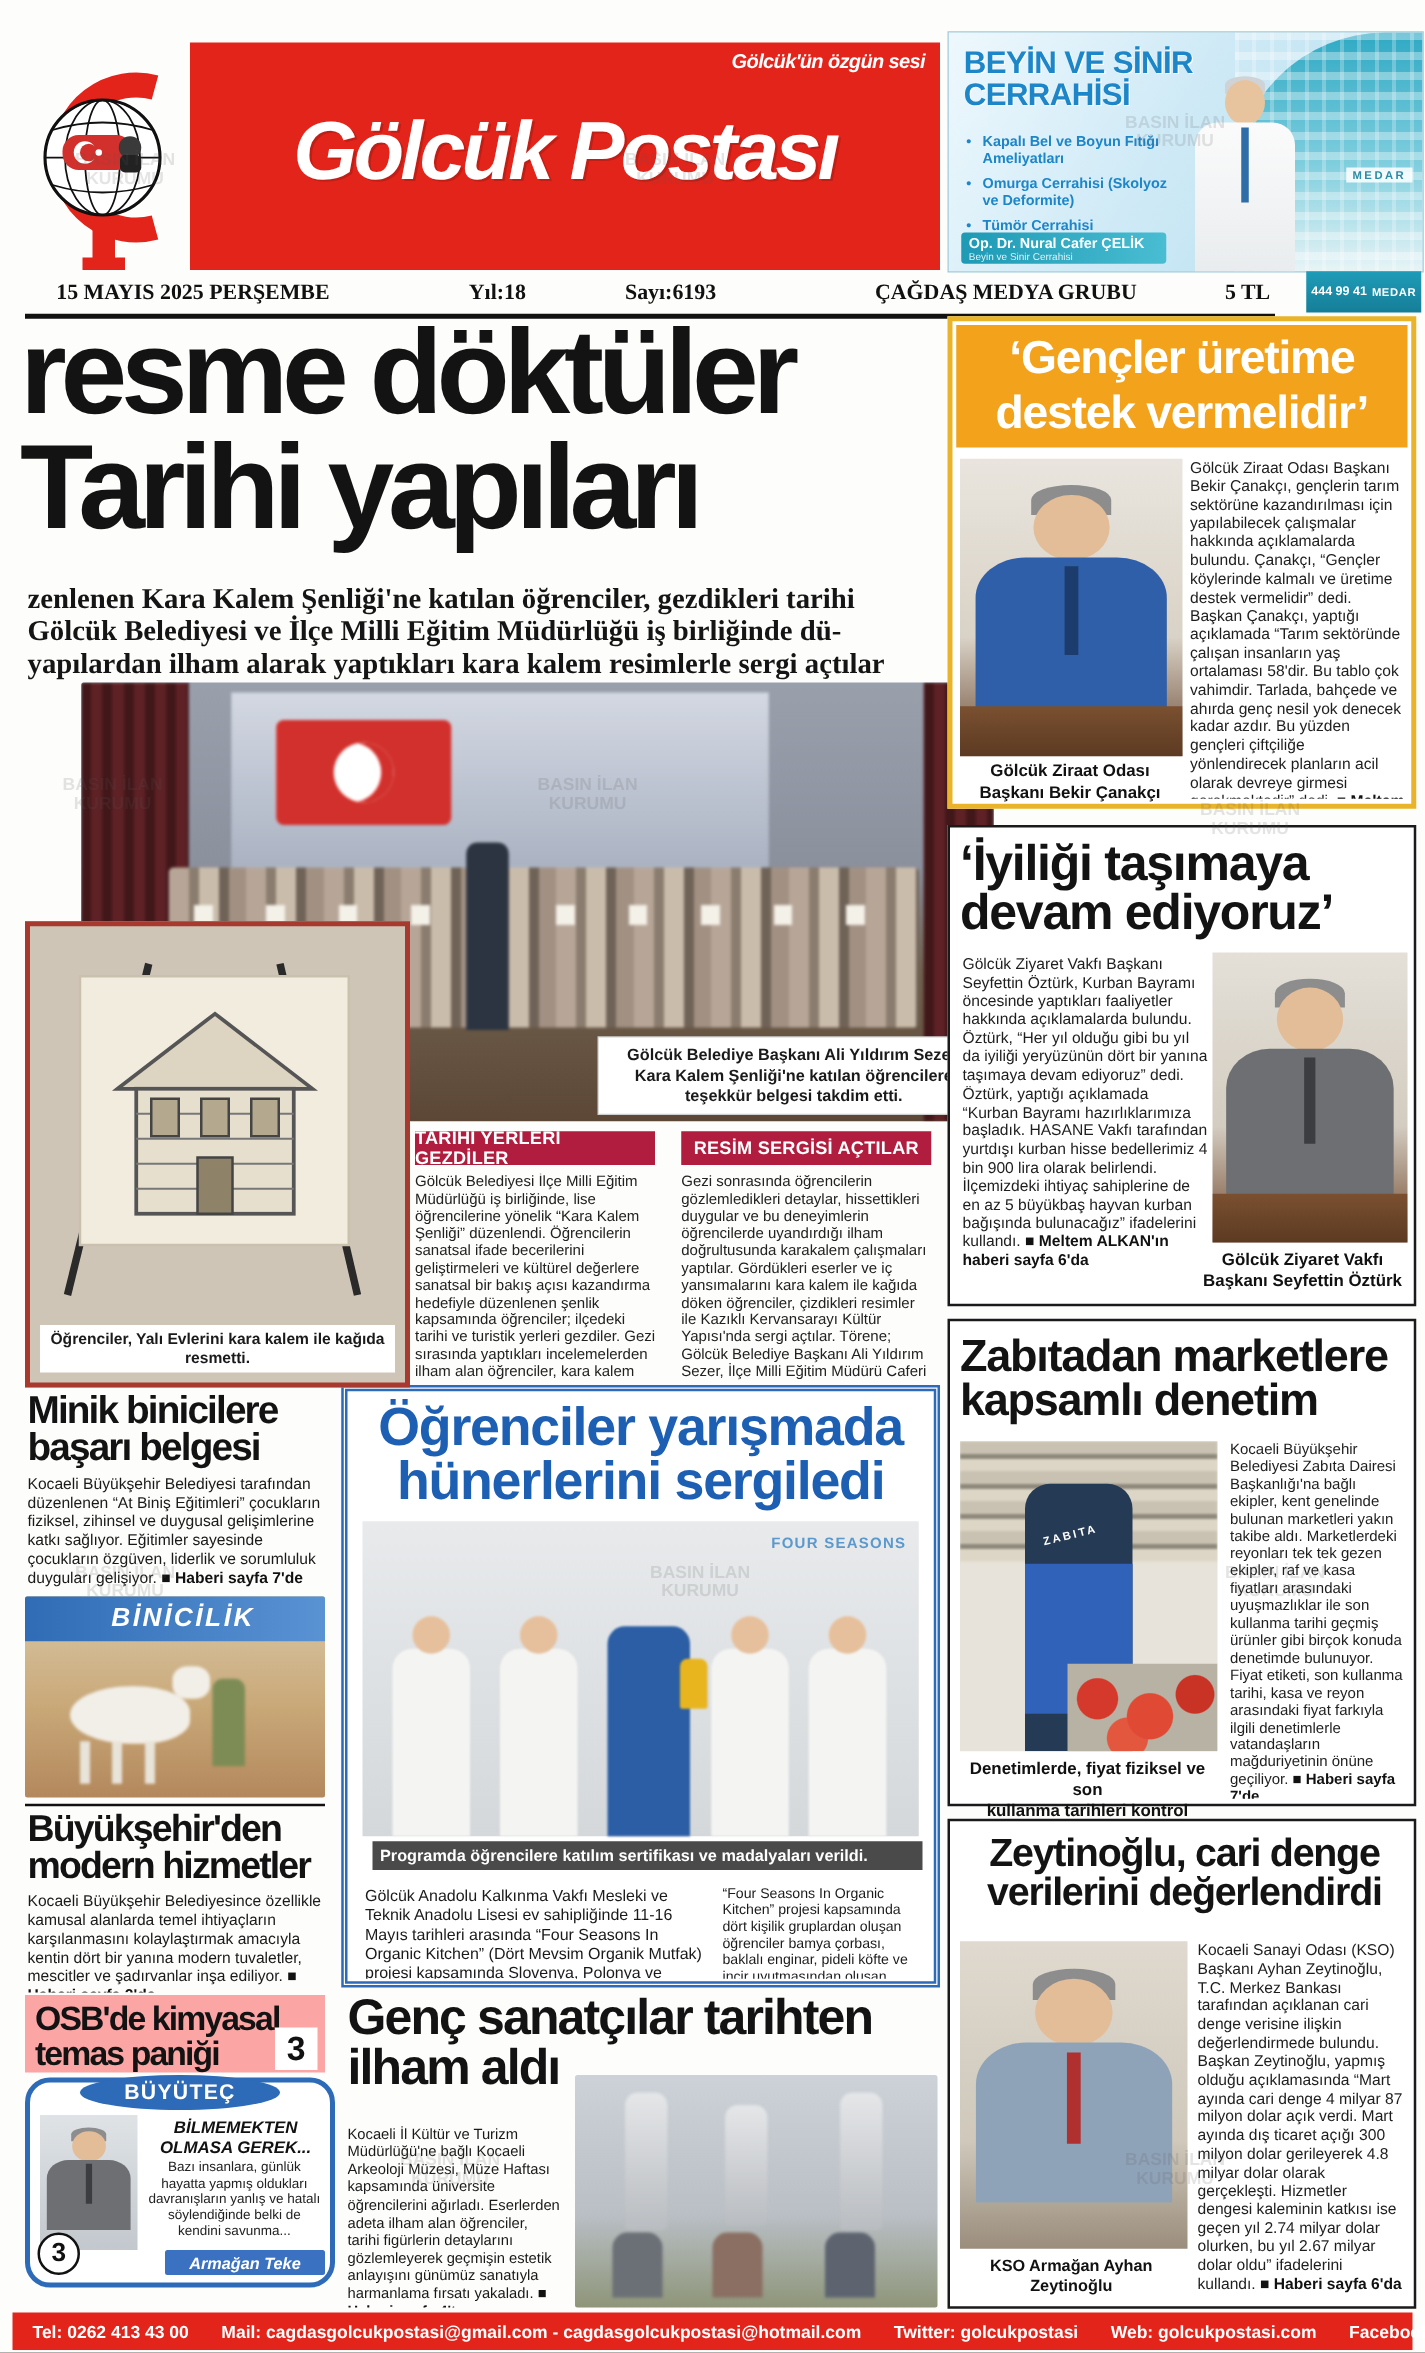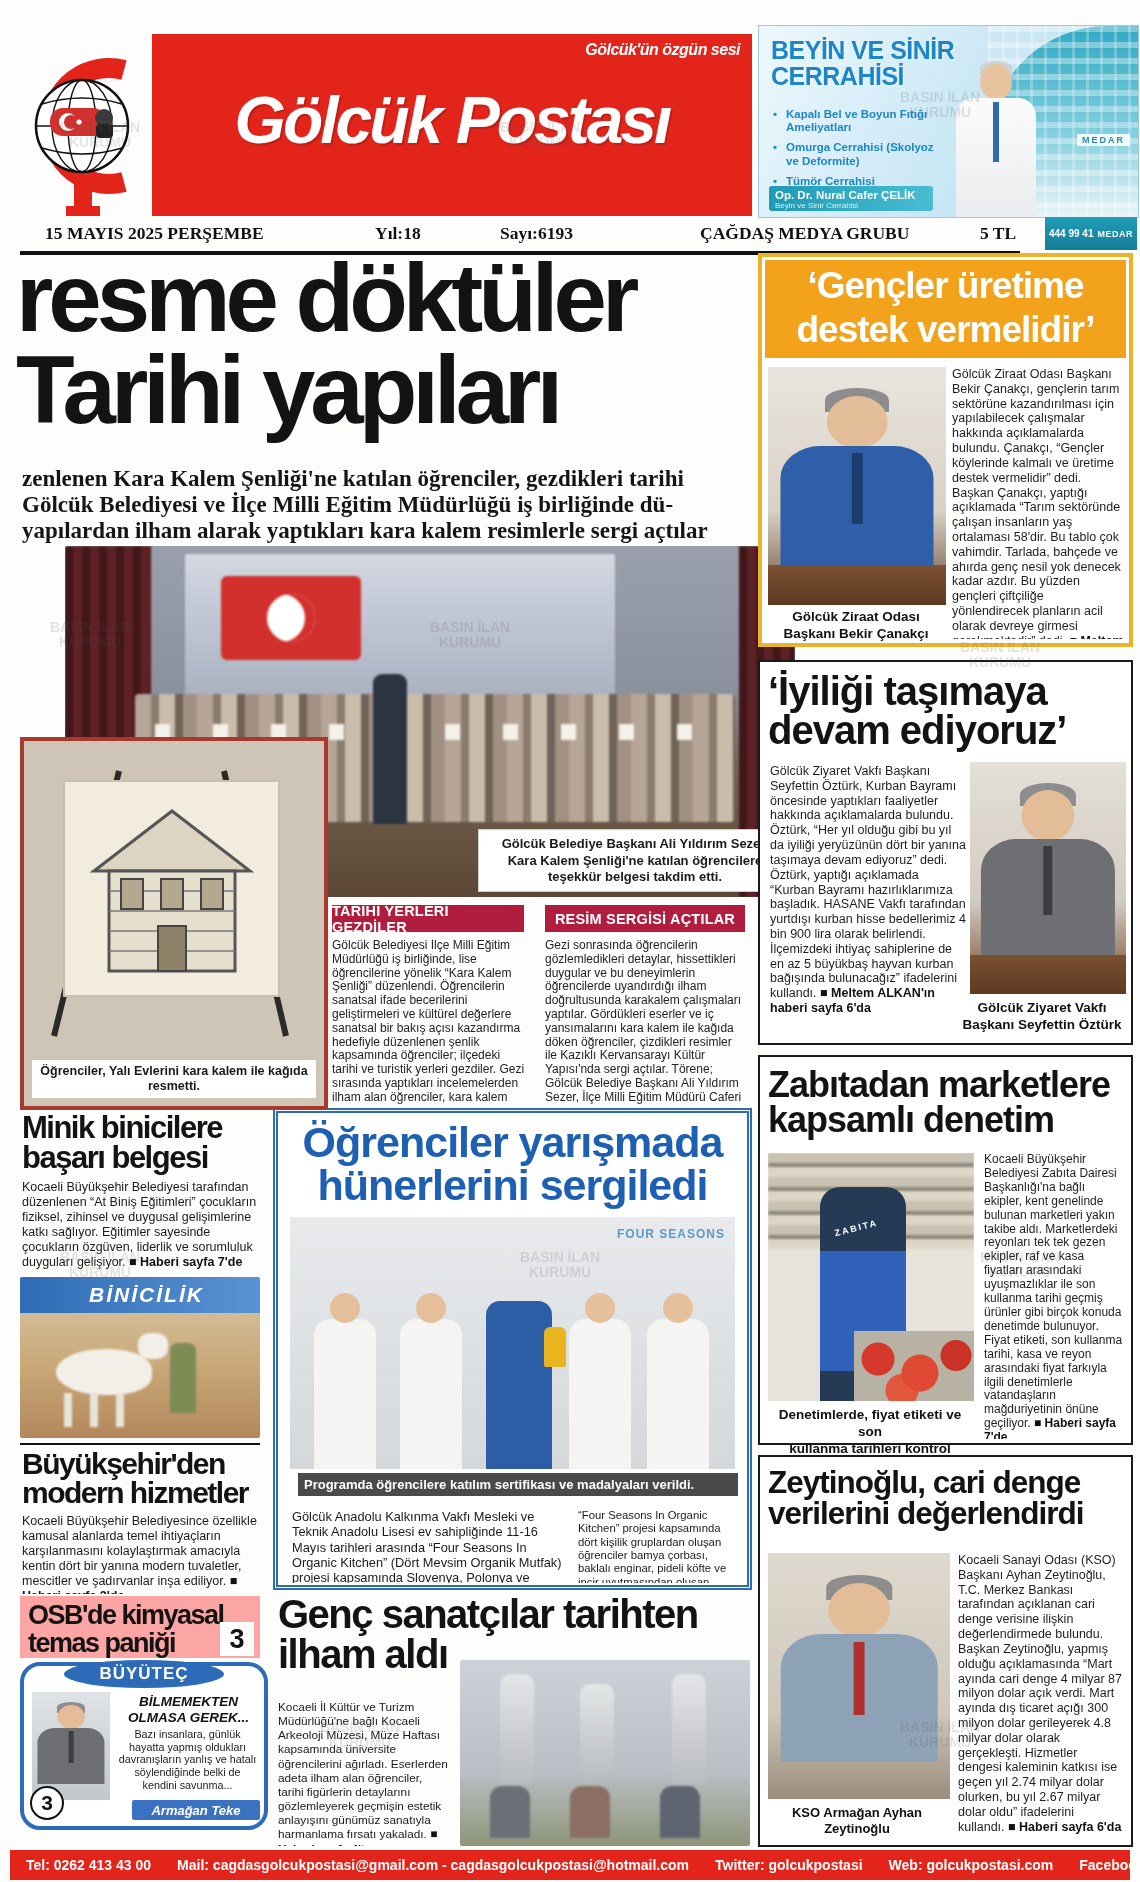--- a/index.html
+++ b/index.html
@@ -150,21 +150,21 @@
   .sk1{left:30px;} .sk2{left:110px;background:#8a6f62;} .sk3{left:200px;background:#5d6470;}
   
   .rail{position:absolute;left:758px;width:375px;background:#fff;box-sizing:border-box;}
   .rb1{top:253px;height:394px;border:4px solid #e9b42a;}
   .rb2{top:660px;height:385px;border:2px solid #1a1a1a;}
   .rb3{top:1055px;height:390px;border:2px solid #1a1a1a;}
   .rb4{top:1455px;height:392px;border:2px solid #1a1a1a;}
   .rb1-head{position:absolute;left:3px;right:3px;top:3px;height:98px;background:#f2a21b;color:#fff;
       font-weight:900;font-size:37px;line-height:1.2;text-align:center;letter-spacing:-1px;padding-top:4px;box-sizing:border-box;}
   .rail-hl{position:absolute;left:8px;right:4px;font-weight:900;color:#131313;line-height:.98;letter-spacing:-1px;}
-  .rb2-hl{top:10px;font-size:40px;} .rb3-hl{top:10px;font-size:36px;} .rb4-hl{top:10px;font-size:31.5px;}
+  .rb2-hl{top:10px;font-size:40px;} .rb3-hl{top:10px;font-size:36px;} .rb4-hl{top:10px;font-size:31.5px;text-align:center;}
   .rail-txt{position:absolute;font-size:12.5px;line-height:1.185;color:#1e1e1e;overflow:hidden;}
   .rb1-txt{left:190px;top:110px;width:172px;height:272px;}
   .rb2-txt{left:10px;top:102px;width:196px;height:272px;}
   .rb3-txt{left:224px;top:96px;width:140px;height:286px;font-size:12px;line-height:1.16;}
   .rb4-txt{left:198px;top:96px;width:164px;height:288px;}
   .rail-cap{position:absolute;font-weight:bold;font-size:13.5px;line-height:1.25;text-align:center;color:#111;}
   .rb1-cap{left:4px;top:352px;width:180px;}
   .rb2-cap{left:196px;top:338px;width:172px;}
   .rb3-cap{left:6px;top:350px;width:208px;}
   .rb4-cap{left:6px;top:348px;width:182px;font-size:13px;}
@@ -449,21 +449,21 @@
     </div>
     <div class="rail-photo rb3-photo">
       <div class="shelves"></div>
       <div class="officer">
         <div class="officer-vest"></div>
         <div class="zabita-label">ZABITA</div>
       </div>
       <div class="tomatoes"></div>
     </div>
     <div class="rail-cap rb3-cap">
-      <div>Denetimlerde, fiyat etiketi ve son</div>
+      <div>Denetimlerde, fiyat fiziksel ve son</div>
       <div>kullanma tarihleri kontrol ediliyor.</div>
     </div>
     <div class="rail-txt rb3-txt">
       <span>Kocaeli Büyükşehir Belediyesi Zabıta Dairesi Başkanlığı'na bağlı ekipler, kent genelinde bulunan marketleri yakın takibe aldı. Marketlerdeki reyonları tek tek gezen ekipler, raf ve kasa fiyatları arasındaki uyuşmazlıklar ile son kullanma tarihi geçmiş ürünler gibi birçok konuda denetimde bulunuyor. Fiyat etiketi, son kullanma tarihi, kasa ve reyon arasındaki fiyat farkıyla ilgili denetimlerle vatandaşların mağduriyetinin önüne geçiliyor.</span>
       <b class="ref">■ Haberi sayfa 7'de</b>
     </div>
   </div>
 
   <div class="rail rb4">
     <div class="rail-hl rb4-hl">

